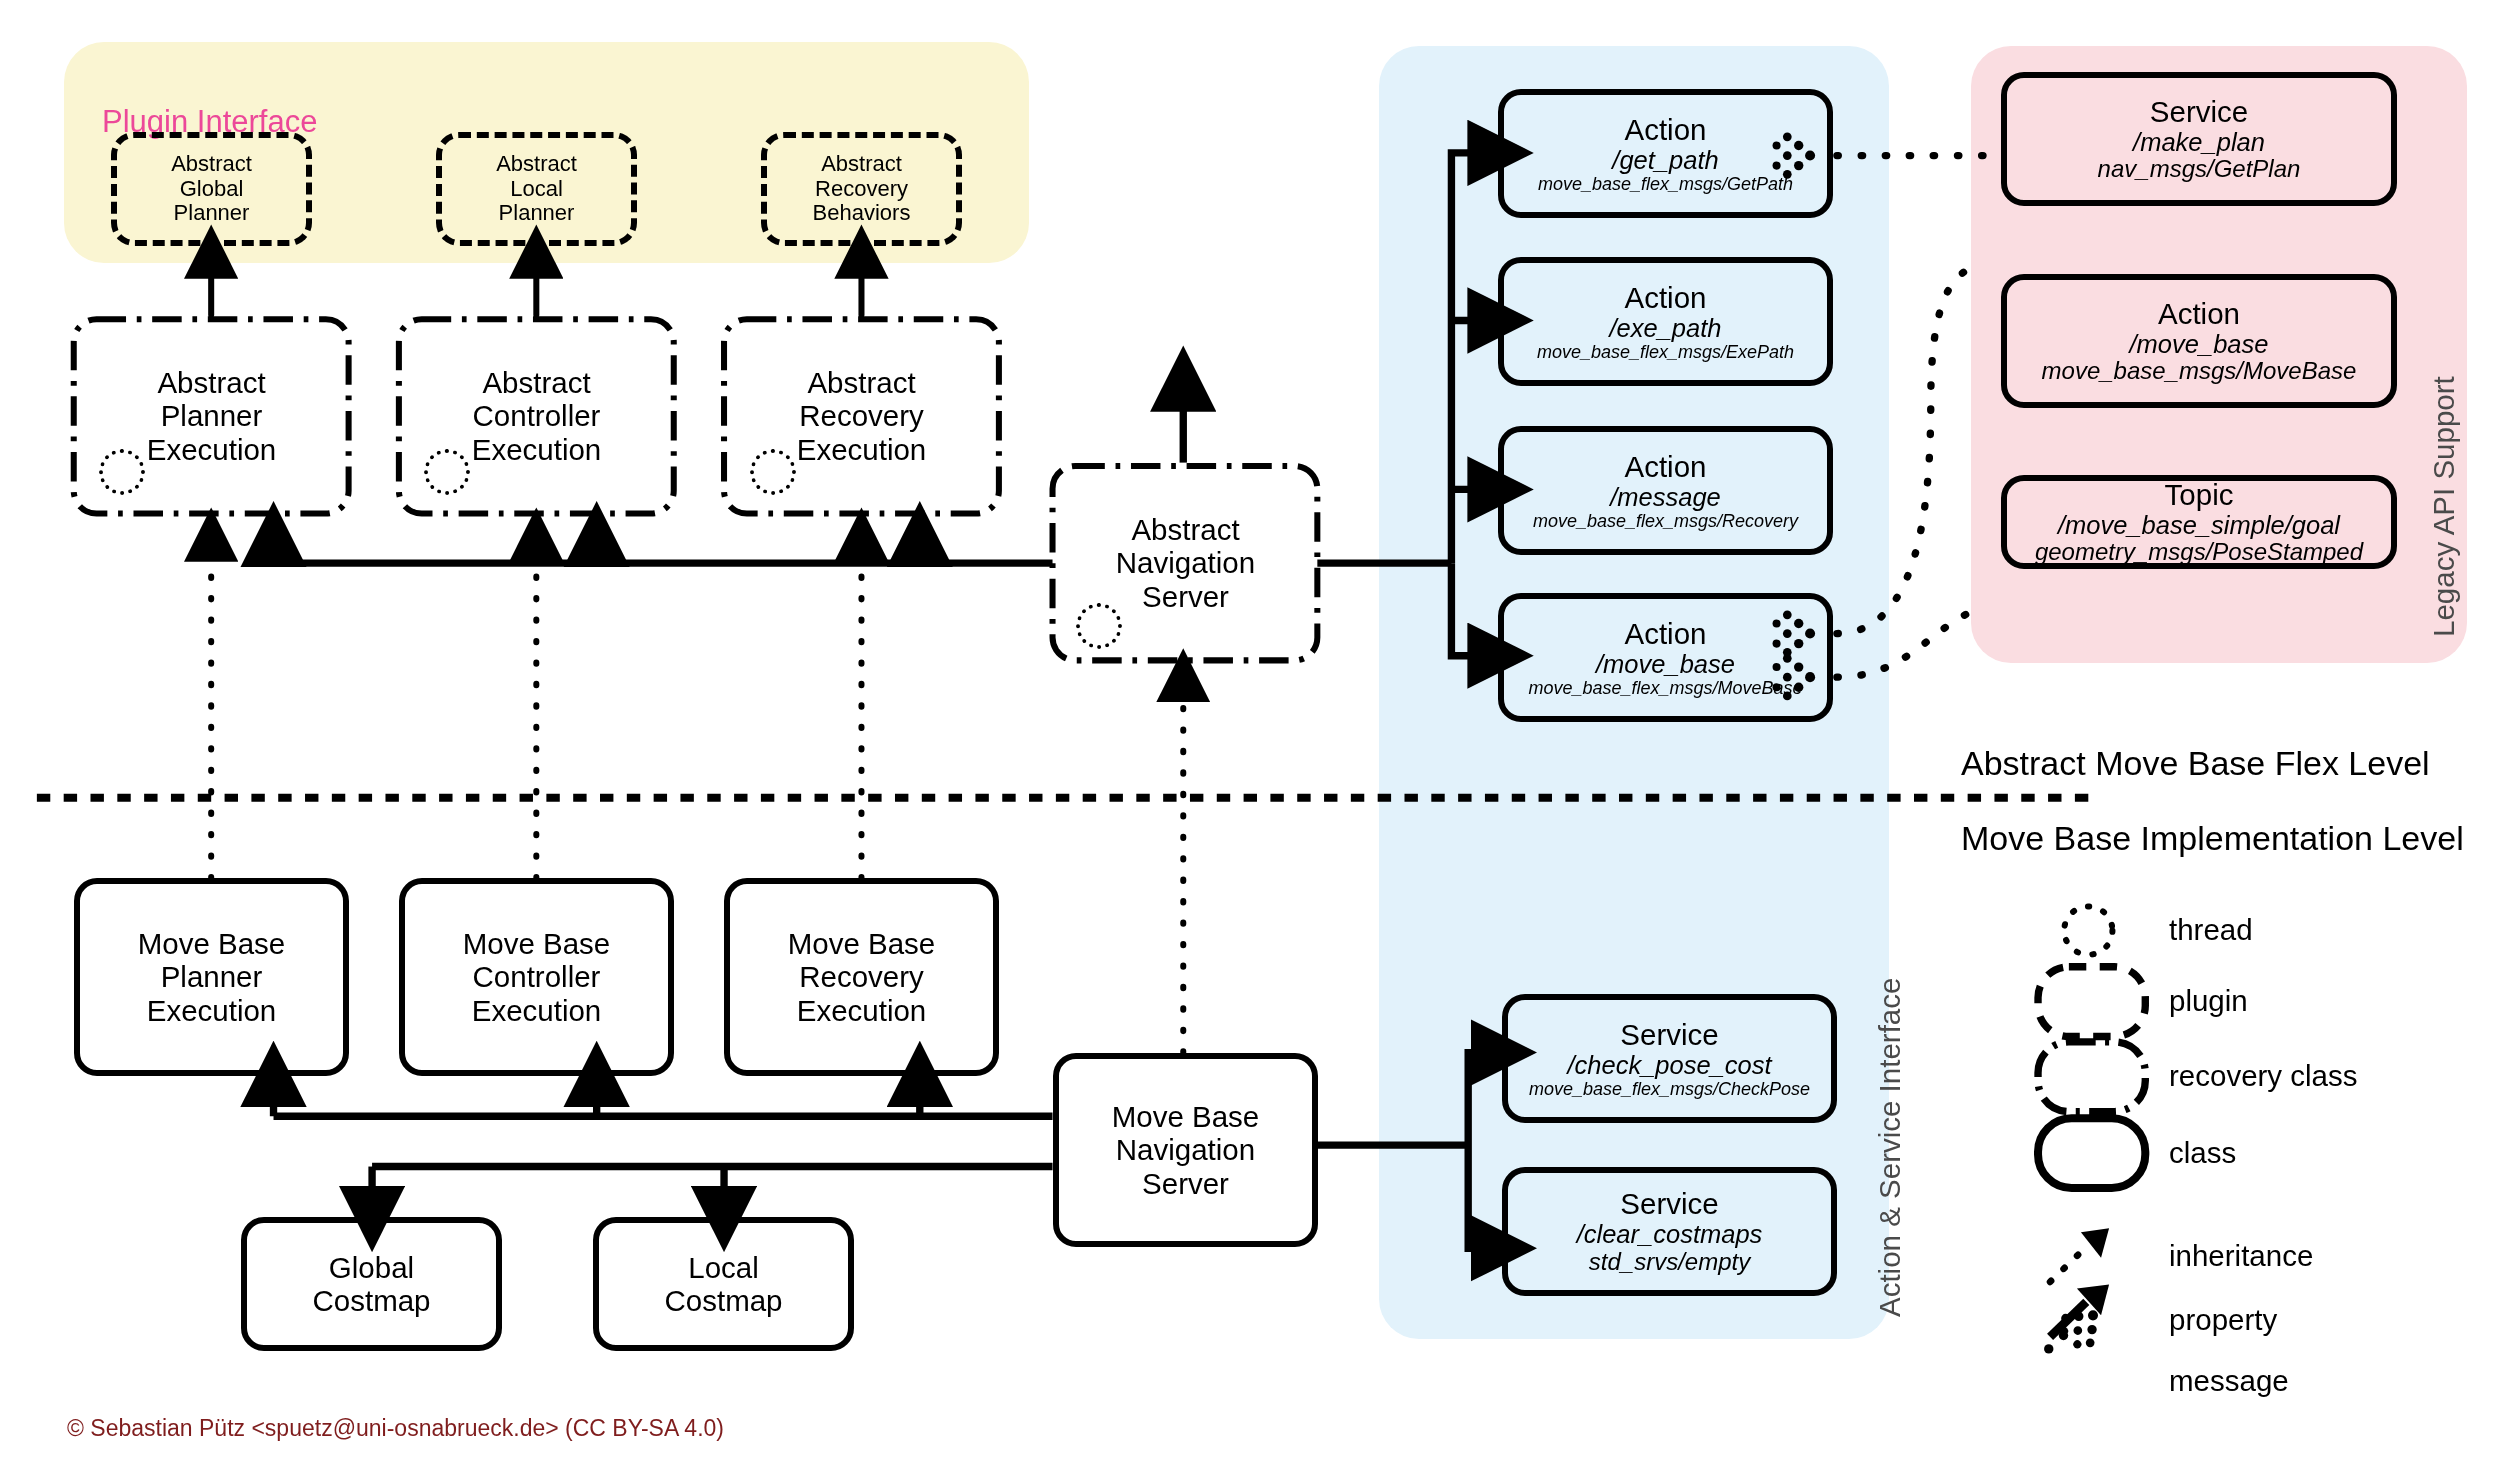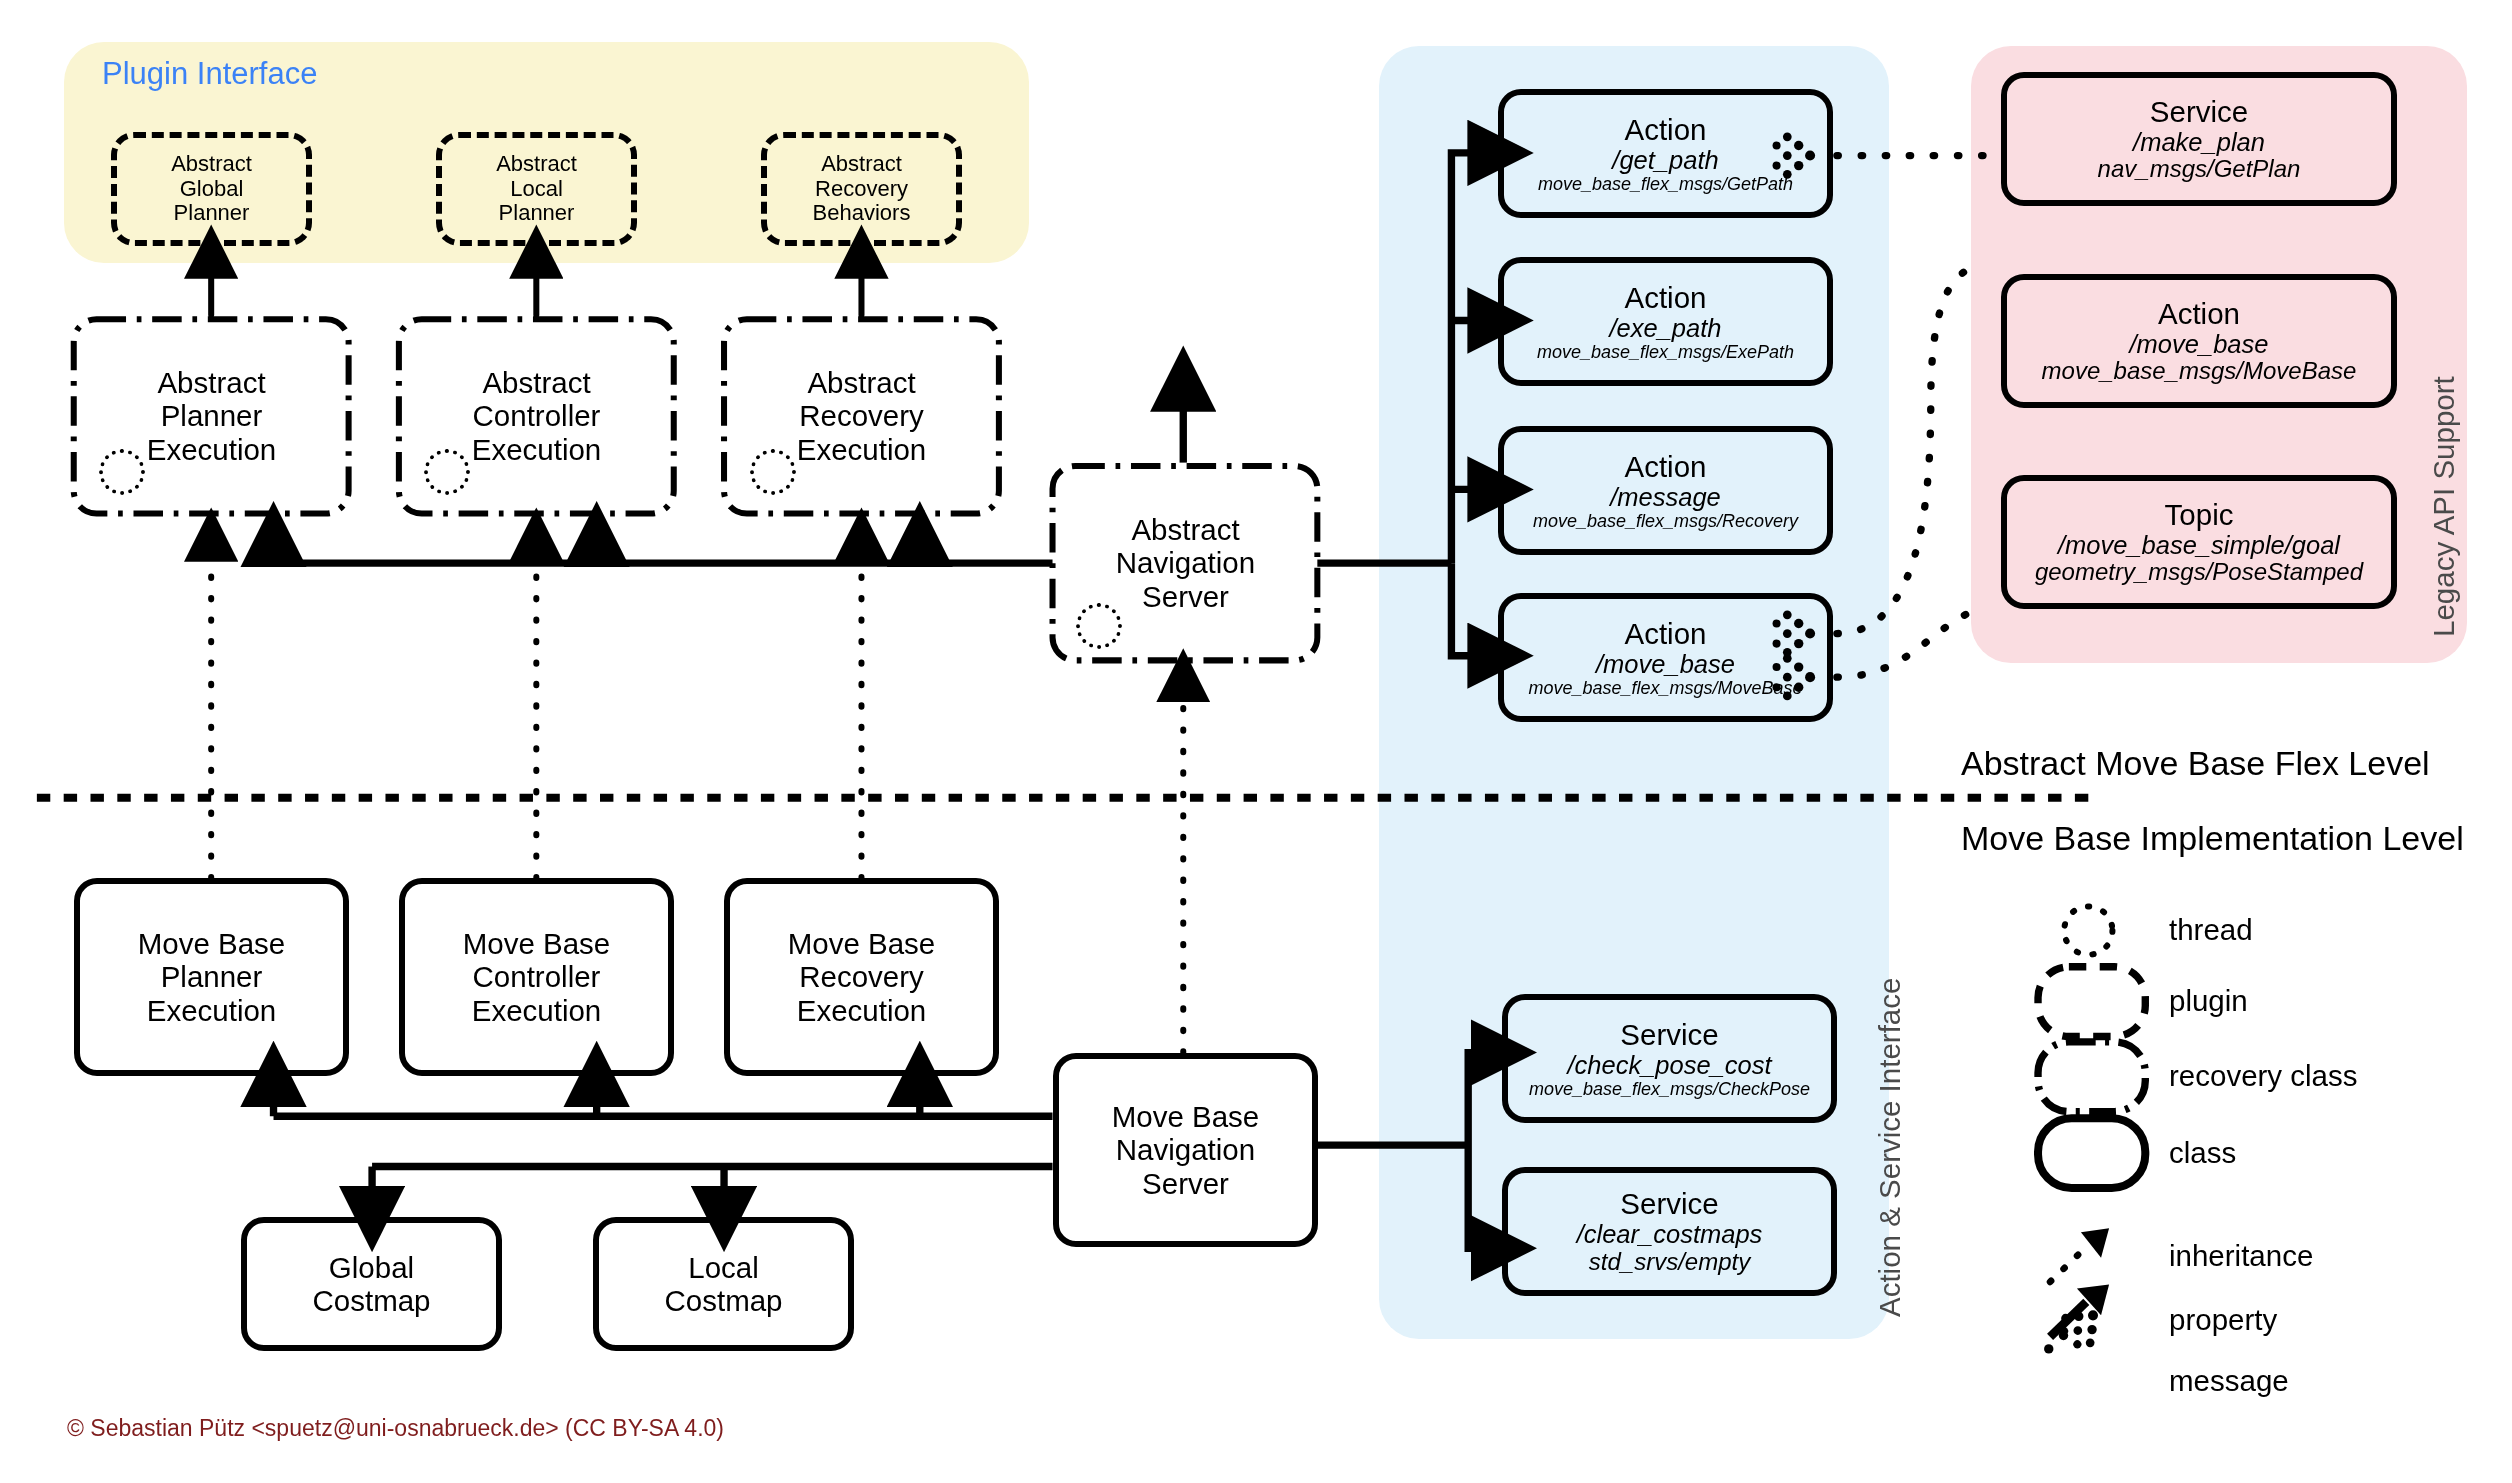--- a/index.html
+++ b/index.html
@@ -6,21 +6,21 @@
   body{width:2512px;height:1483px;position:relative;overflow:hidden;
        font-family:"Liberation Sans","DejaVu Sans",sans-serif;color:#000;}
   #stage{position:absolute;left:0;top:0;width:2512px;height:1483px;}
 
   
   .panel{position:absolute;border-radius:40px;}
   .panel-yellow{background:#faf5d2;}
   .panel-blue{background:#e2f2fb;}
   .panel-pink{background:#fadde1;}
 
-  .panel-title{position:absolute;color:#3b82f6;font-size:31px;white-space:nowrap;}
+  .panel-title{position:absolute;color:#ec4899;font-size:31px;white-space:nowrap;margin-top:48px;}
   .panel-title-vert{position:absolute;color:#4a4a4a;font-size:29.5px;white-space:nowrap;
       transform-origin:0 0;transform:rotate(-90deg);}
 
   
   .node{position:absolute;box-sizing:border-box;display:flex;flex-direction:column;
         align-items:center;justify-content:center;text-align:center;background:transparent;}
   .node .ln{display:block;line-height:1.12;}
 
   .n-class{border:6px solid #000;border-radius:23px;}
   .n-plugin{border:6px dashed #000;border-radius:23px;}
@@ -283,21 +283,21 @@
   <div class="node n-class" style="left:2001px;top:72px;width:396px;height:134px;">
     <span class="ln t-title">Service</span>
     <span class="ln t-sub">/make_plan</span>
     <span class="ln t-sub2">nav_msgs/GetPlan</span>
   </div>
   <div class="node n-class" style="left:2001px;top:274px;width:396px;height:134px;">
     <span class="ln t-title">Action</span>
     <span class="ln t-sub">/move_base</span>
     <span class="ln t-sub2">move_base_msgs/MoveBase</span>
   </div>
-  <div class="node n-class" style="left:2001px;top:475px;width:396px;height:134px;">
+  <div class="node n-class" style="left:2001px;top:475px;width:396px;height:94px;">
     <span class="ln t-title">Topic</span>
     <span class="ln t-sub">/move_base_simple/goal</span>
     <span class="ln t-sub2">geometry_msgs/PoseStamped</span>
   </div>
 
   <div class="lvl-label" style="left:1961px;top:744px;">Abstract Move Base Flex Level</div>
   <div class="lvl-label" style="left:1961px;top:819px;">Move Base Implementation Level</div>
 
   <div class="node n-class" style="left:74px;top:878px;width:275px;height:198px;">
     <span class="ln t-title">Move Base</span>

